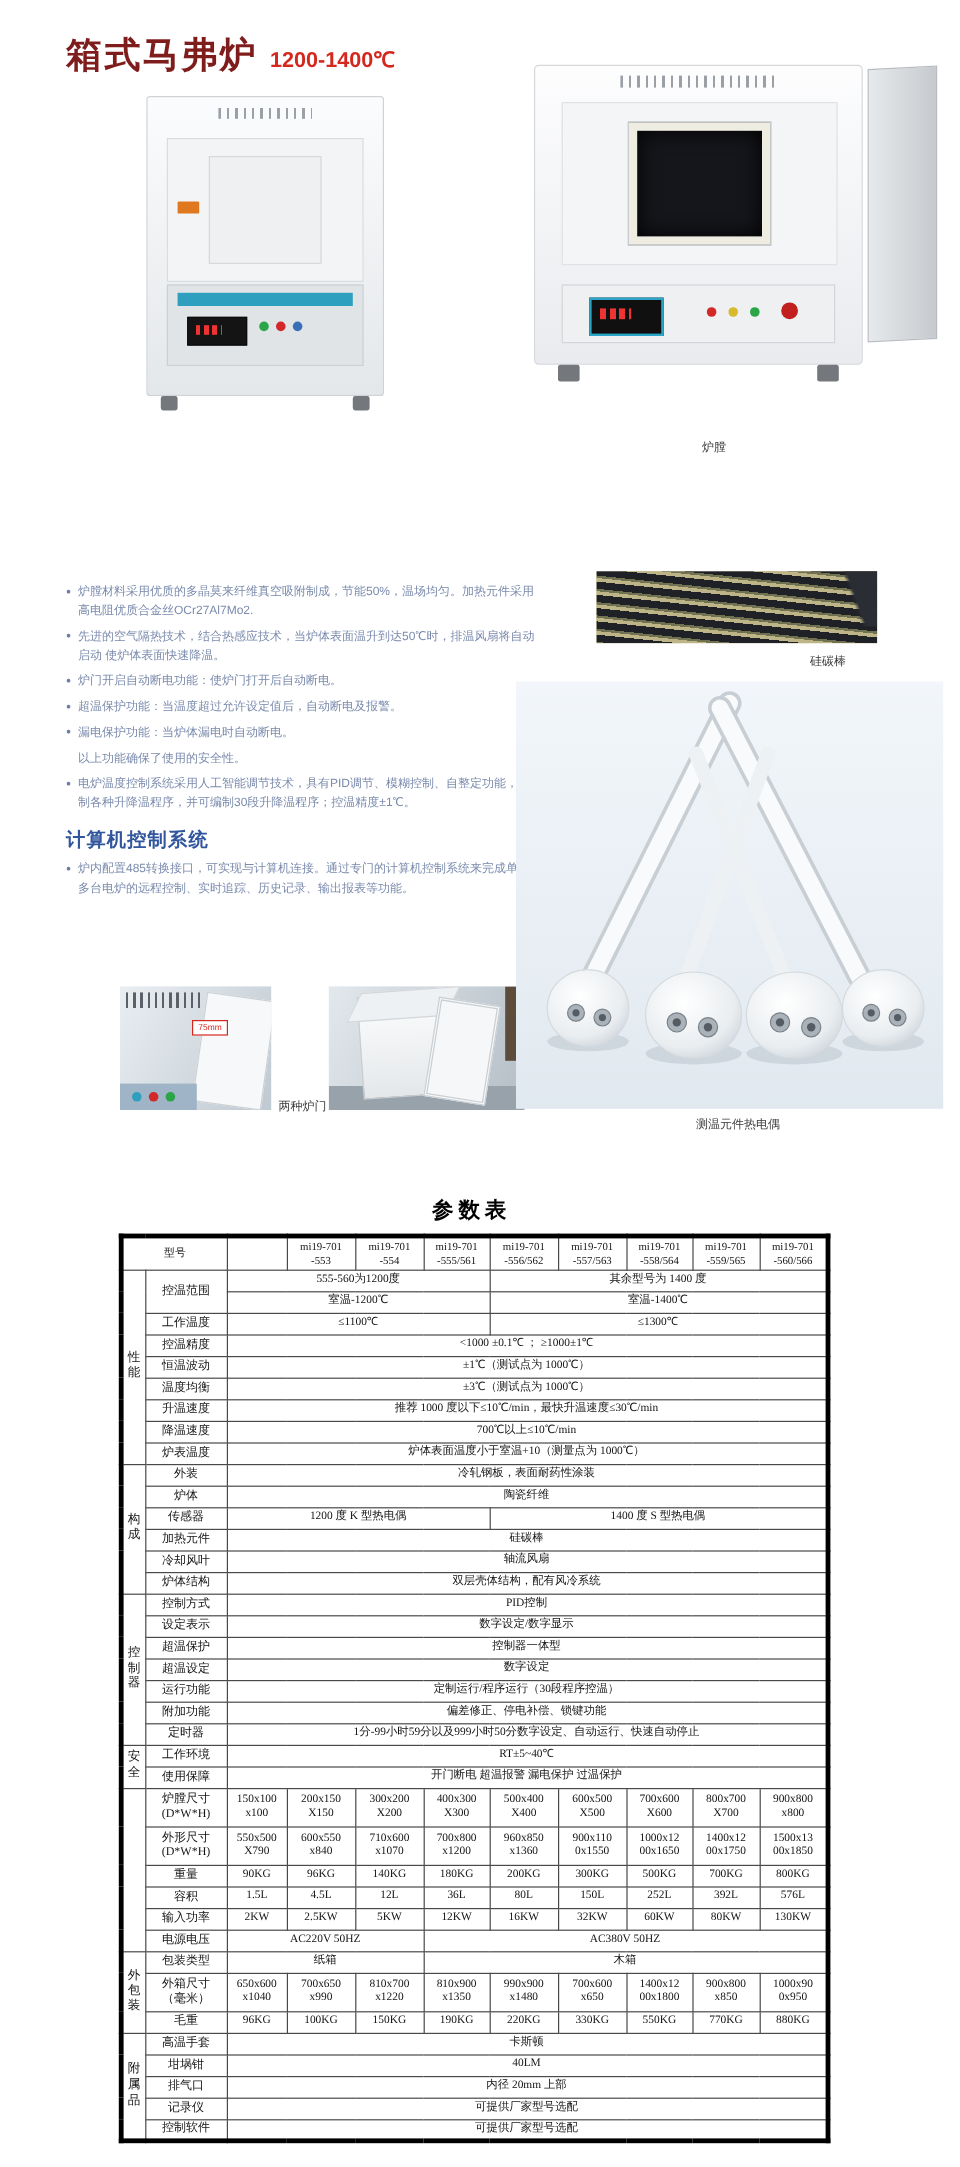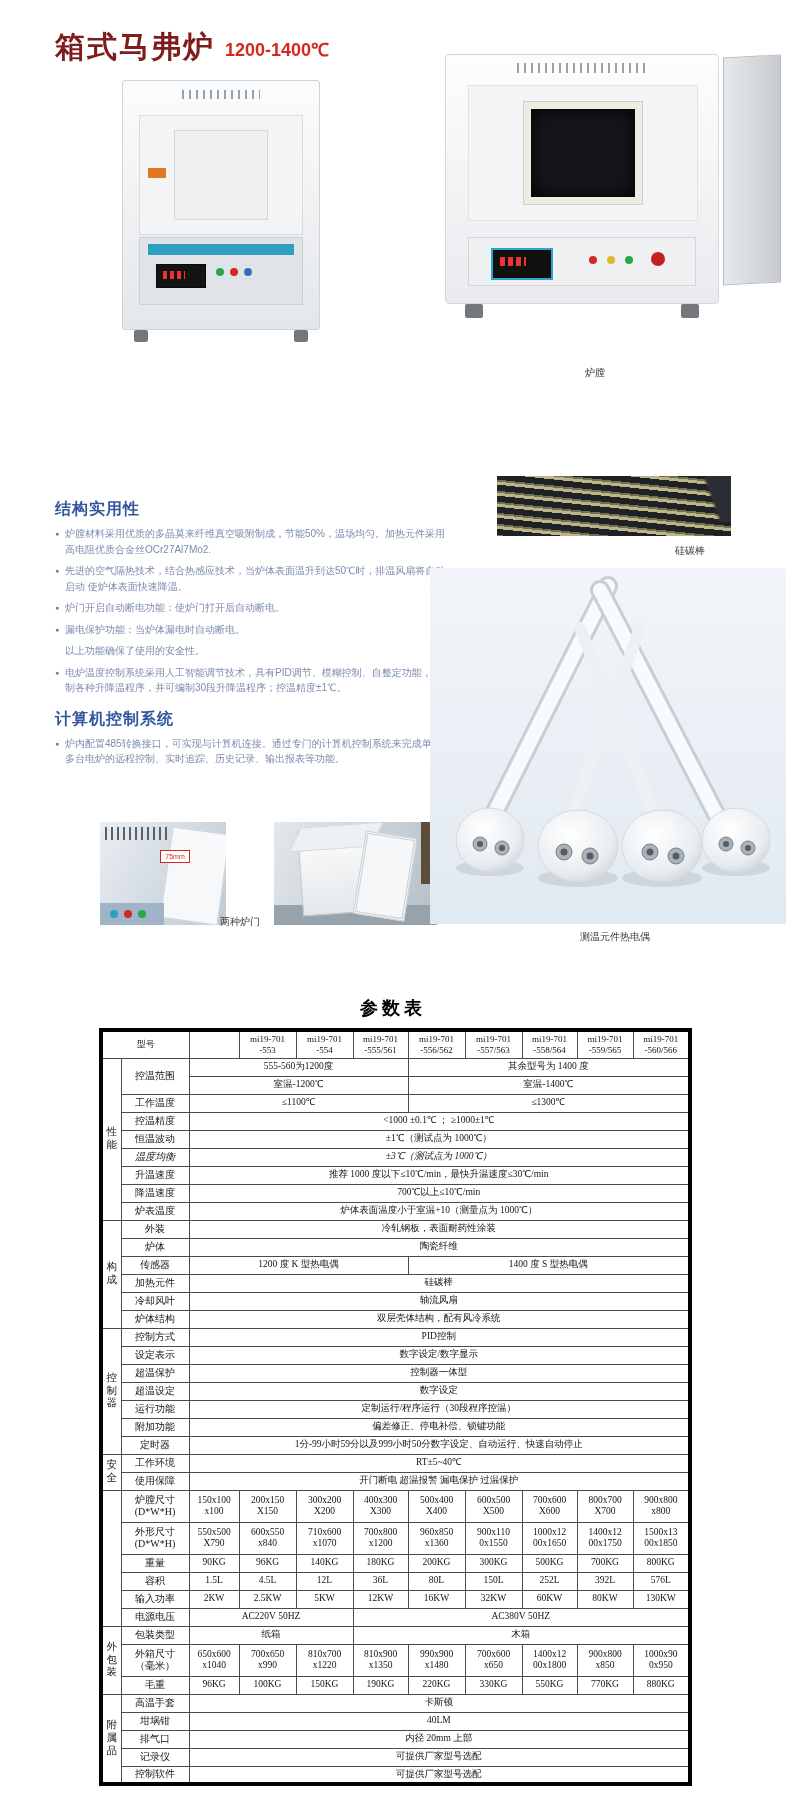--- a/index.html
+++ b/index.html
@@ -135,32 +135,35 @@
       </div>
     </div>
     <div class="fr-feet">
       <div style="left:40px"></div>
         <div style="right:84px"></div>
     </div>
   </div>
   <div class="caption" style="left:555px;top:366px;width:80px">炉膛</div>
 
   <div class="features">
-      <h3>结构实用性</h3>
       <div class="bullet">
         <span class="dot">●</span>
         <span>炉膛材料采用优质的多晶莫来纤维真空吸附制成，节能50%，温场均匀。加热元件采用高电阻优质合金丝OCr27Al7Mo2.</span>
       </div>
       <div class="bullet">
         <span class="dot">●</span>
         <span>先进的空气隔热技术，结合热感应技术，当炉体表面温升到达50℃时，排温风扇将自动启动 使炉体表面快速降温。</span>
       </div>
       <div class="bullet">
         <span class="dot">●</span>
         <span>炉门开启自动断电功能：使炉门打开后自动断电。</span>
+      </div>
+      <div class="bullet">
+        <span class="dot">●</span>
+        <span>超温保护功能：当温度超过允许设定值后，自动断电及报警。</span>
       </div>
       <div class="bullet">
         <span class="dot">●</span>
         <span>漏电保护功能：当炉体漏电时自动断电。</span>
       </div>
       <div class="note">以上功能确保了使用的安全性。</div>
       <div class="bullet">
         <span class="dot">●</span>
         <span>电炉温度控制系统采用人工智能调节技术，具有PID调节、模糊控制、自整定功能，可编制各种升降温程序，并可编制30段升降温程序；控温精度±1℃。</span>
       </div>
@@ -188,21 +191,21 @@
     </div>
   </div>
   <div class="photo door2">
     <div class="d2-dark"></div>
     <div class="d2-floor"></div>
     <div class="d2-box">
       <div class="d2-boxtop"></div>
     </div>
     <div class="d2-door"></div>
   </div>
-  <div class="caption" style="left:200px;top:915px;width:80px">两种炉门</div>
+  <div class="caption" style="left:212px;top:915px;width:80px">两种炉门</div>
 
   <div class="photo thermo">
     <svg width="356" height="356" viewBox="0 0 356 356">
       <defs>
         <radialGradient id="hg" cx="40%" cy="35%" r="75%">
           <stop offset="0%" stop-color="#ffffff"></stop>
           <stop offset="70%" stop-color="#e9edf0"></stop>
           <stop offset="100%" stop-color="#c9d1d8"></stop>
         </radialGradient>
       </defs>
@@ -298,21 +301,21 @@
           <td colspan="5">≤1300℃</td>
         </tr>
         <tr style="height: 18px;">
           <td class="param" rowspan="1">控温精度</td>
           <td colspan="9">&lt;1000 ±0.1℃ ； ≥1000±1℃</td>
         </tr>
         <tr style="height: 18px;">
           <td class="param" rowspan="1">恒温波动</td>
           <td colspan="9">±1℃（测试点为 1000℃）</td>
         </tr>
-        <tr style="height: 18px; font-style: italic;">
+        <tr style="height: 18px;">
           <td class="param" rowspan="1">温度均衡</td>
           <td colspan="9">±3℃（测试点为 1000℃）</td>
         </tr>
         <tr style="height: 18px;">
           <td class="param" rowspan="1">升温速度</td>
           <td colspan="9">推荐 1000 度以下≤10℃/min，最快升温速度≤30℃/min</td>
         </tr>
         <tr style="height: 18px;">
           <td class="param" rowspan="1">降温速度</td>
           <td colspan="9">700℃以上≤10℃/min</td>

